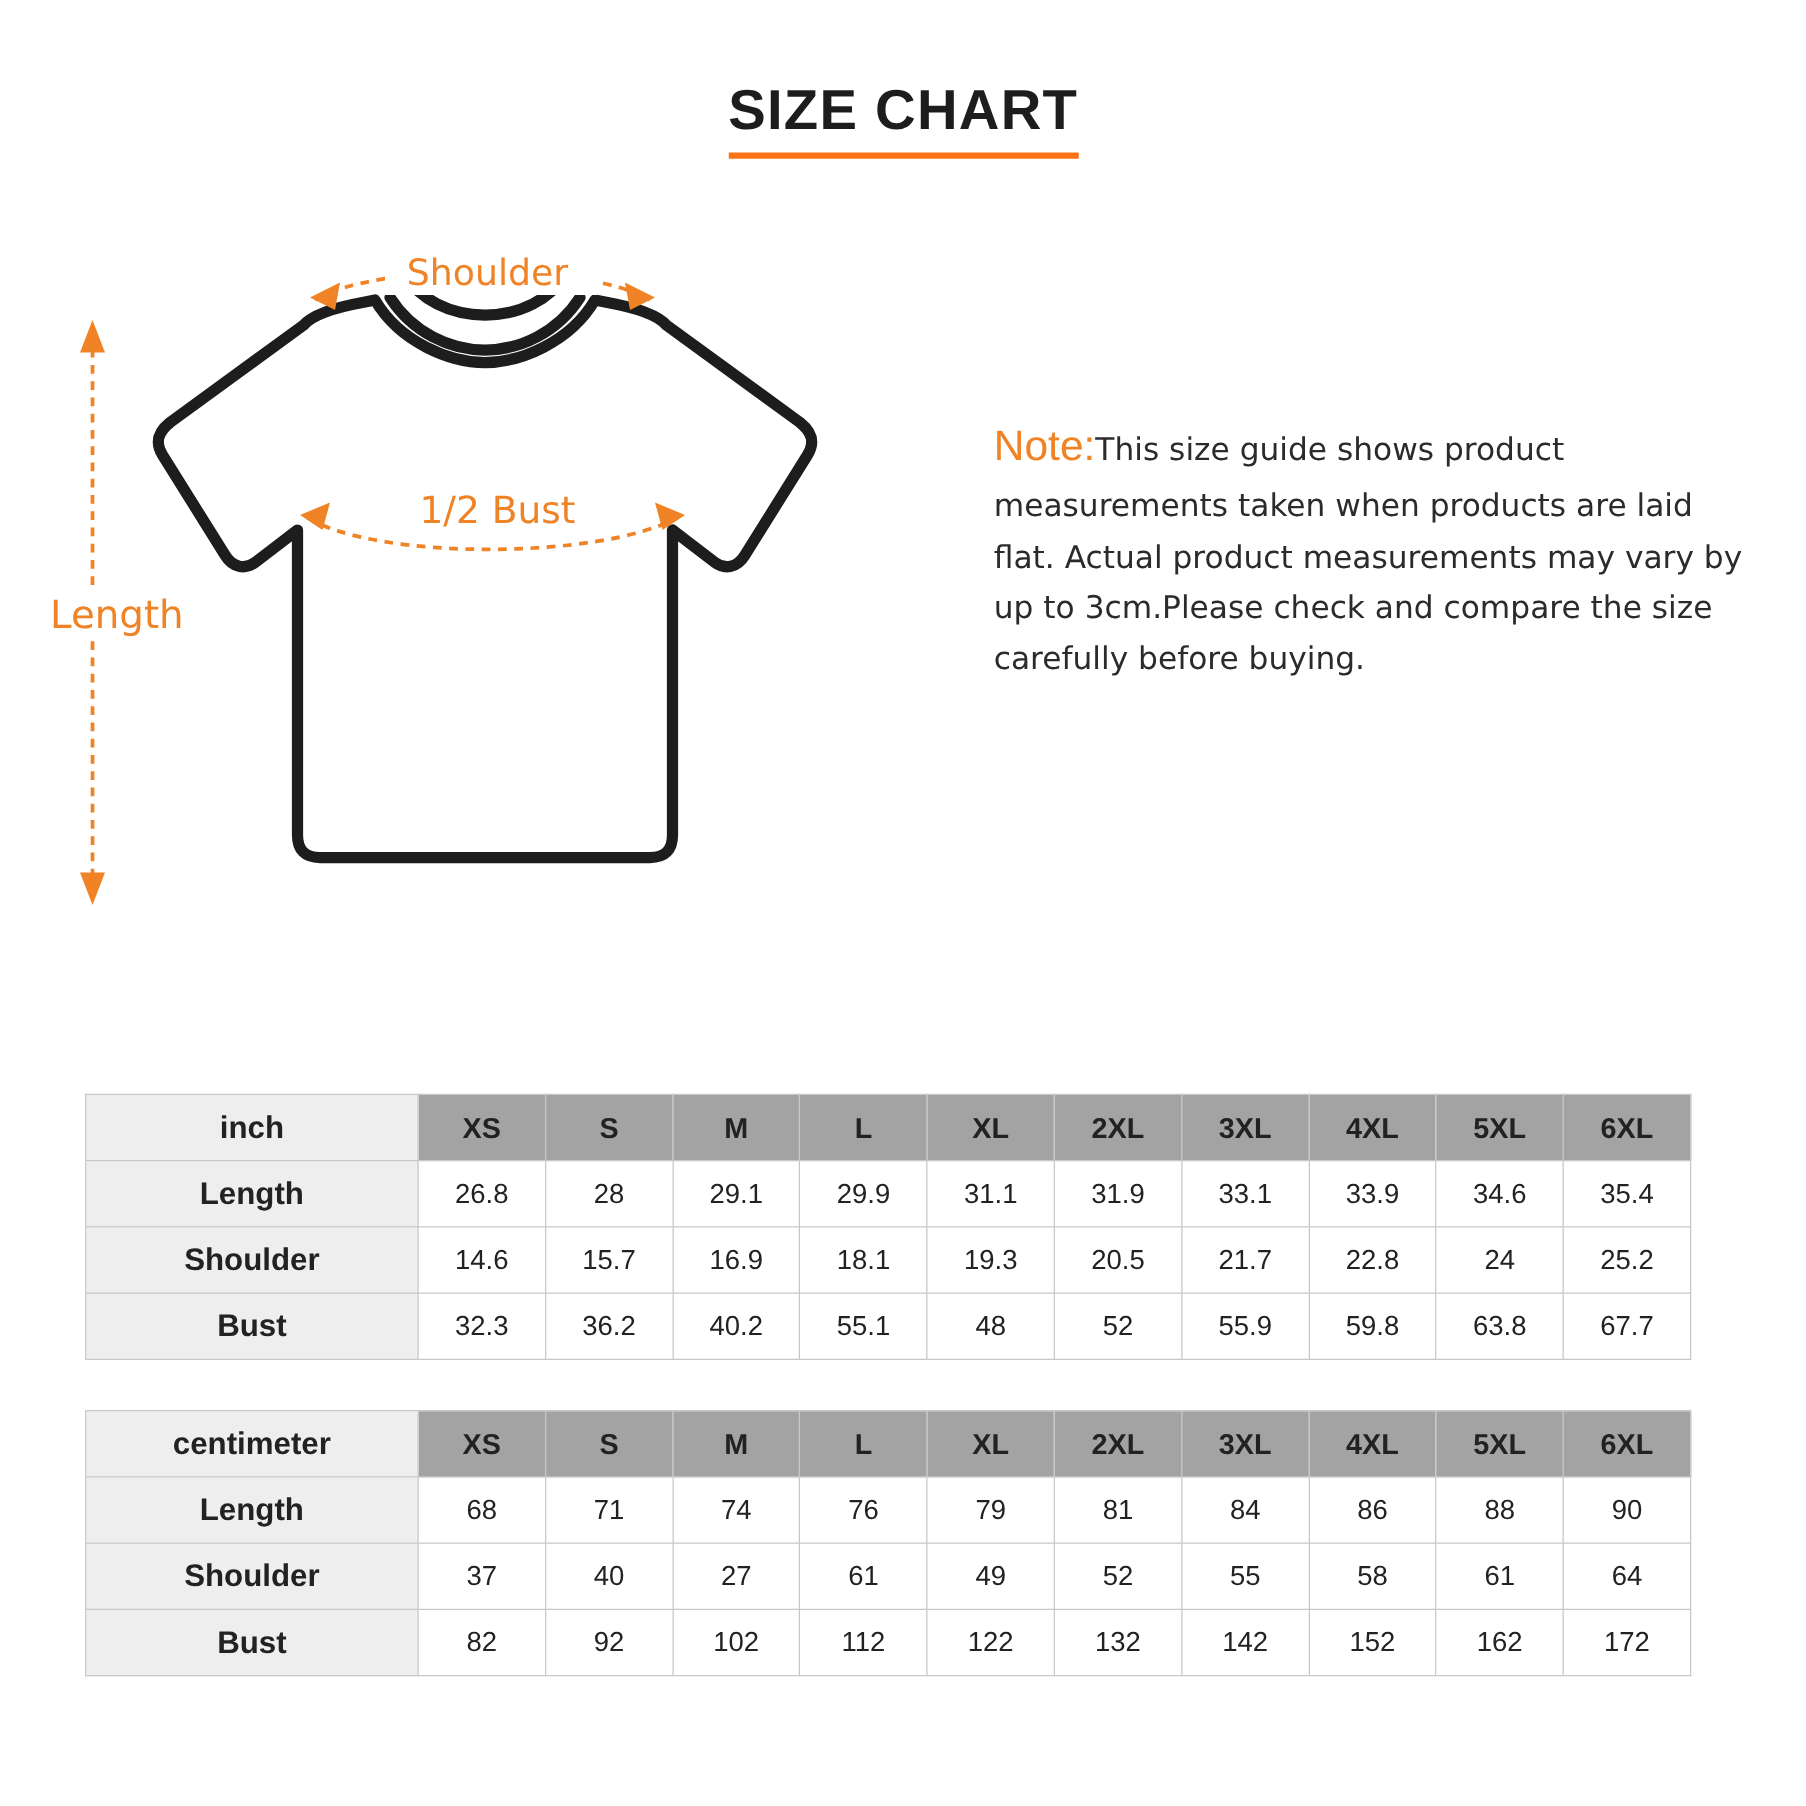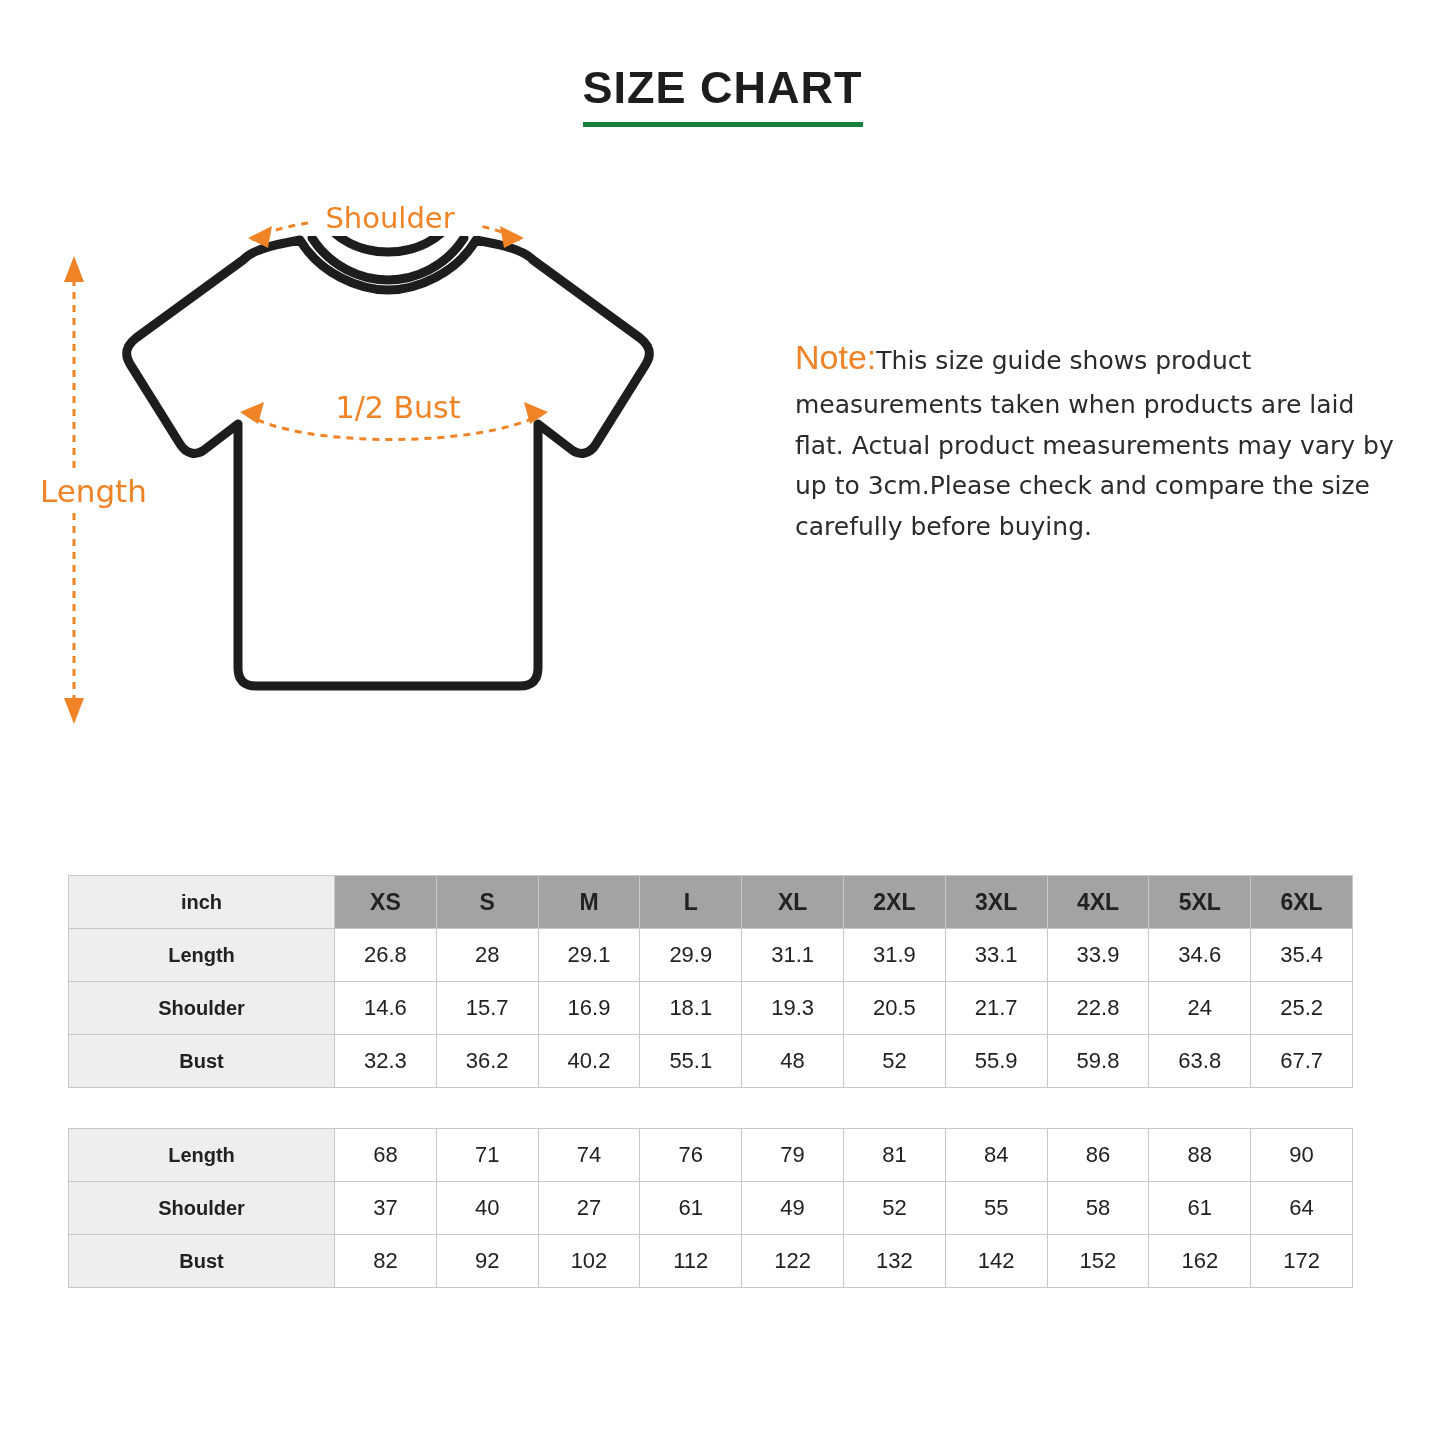--- a/index.html
+++ b/index.html
@@ -20,21 +20,21 @@
   .title-wrap {
     text-align: center;
     padding-top: 62px;
   }
   .title {
     display: inline-block;
     font-size: 45px;
     font-weight: bold;
     letter-spacing: 1px;
     color: #1d1d1d;
-    border-bottom: 5px solid #15803d;
+    border-bottom: 5px solid #f97316;
     padding-bottom: 8px;
   }
 
   
   .diagram-area {
     position: absolute;
     left: 0;
     top: 190px;
     width: 780px;
     height: 580px;
@@ -79,21 +79,21 @@
     height: 52px;
     text-align: center;
     font-size: 22px;
     color: #222;
     background: #ffffff;
     padding: 0;
   }
   table.size-table td.label {
     background: #eeeeee;
     font-weight: bold;
-    font-size: 20px;
+    font-size: 25px;
     width: 265px;
   }
   table.size-table td.hdr {
     background: #a3a3a3;
     font-weight: bold;
     font-size: 23px;
   }
   table.size-table tr.spacer td {
     border: none;
     height: 40px;
@@ -239,20 +239,33 @@
         <td></td>
         <td></td>
         <td></td>
         <td></td>
         <td></td>
         <td></td>
         <td></td>
       </tr>
 
       <tr>
+        <td class="label">centimeter</td>
+        <td class="hdr">XS</td>
+        <td class="hdr">S</td>
+        <td class="hdr">M</td>
+        <td class="hdr">L</td>
+        <td class="hdr">XL</td>
+        <td class="hdr">2XL</td>
+        <td class="hdr">3XL</td>
+        <td class="hdr">4XL</td>
+        <td class="hdr">5XL</td>
+        <td class="hdr">6XL</td>
+      </tr>
+      <tr>
         <td class="label">Length</td>
         <td>68</td>
         <td>71</td>
         <td>74</td>
         <td>76</td>
         <td>79</td>
         <td>81</td>
         <td>84</td>
         <td>86</td>
         <td>88</td>

